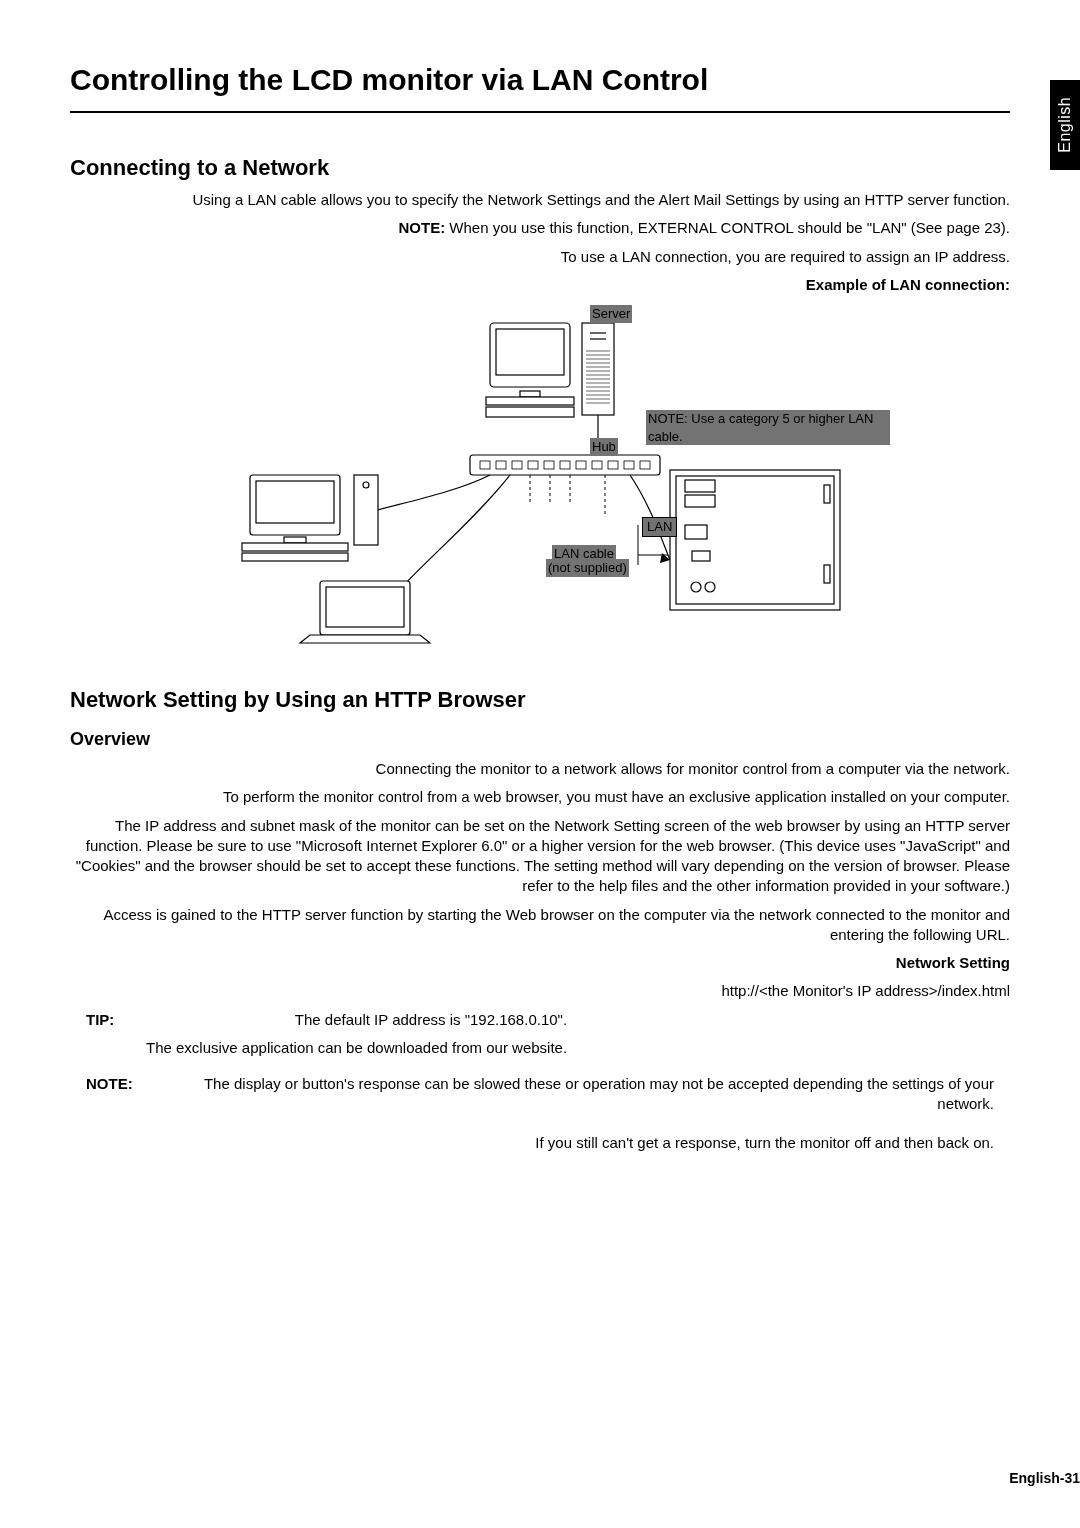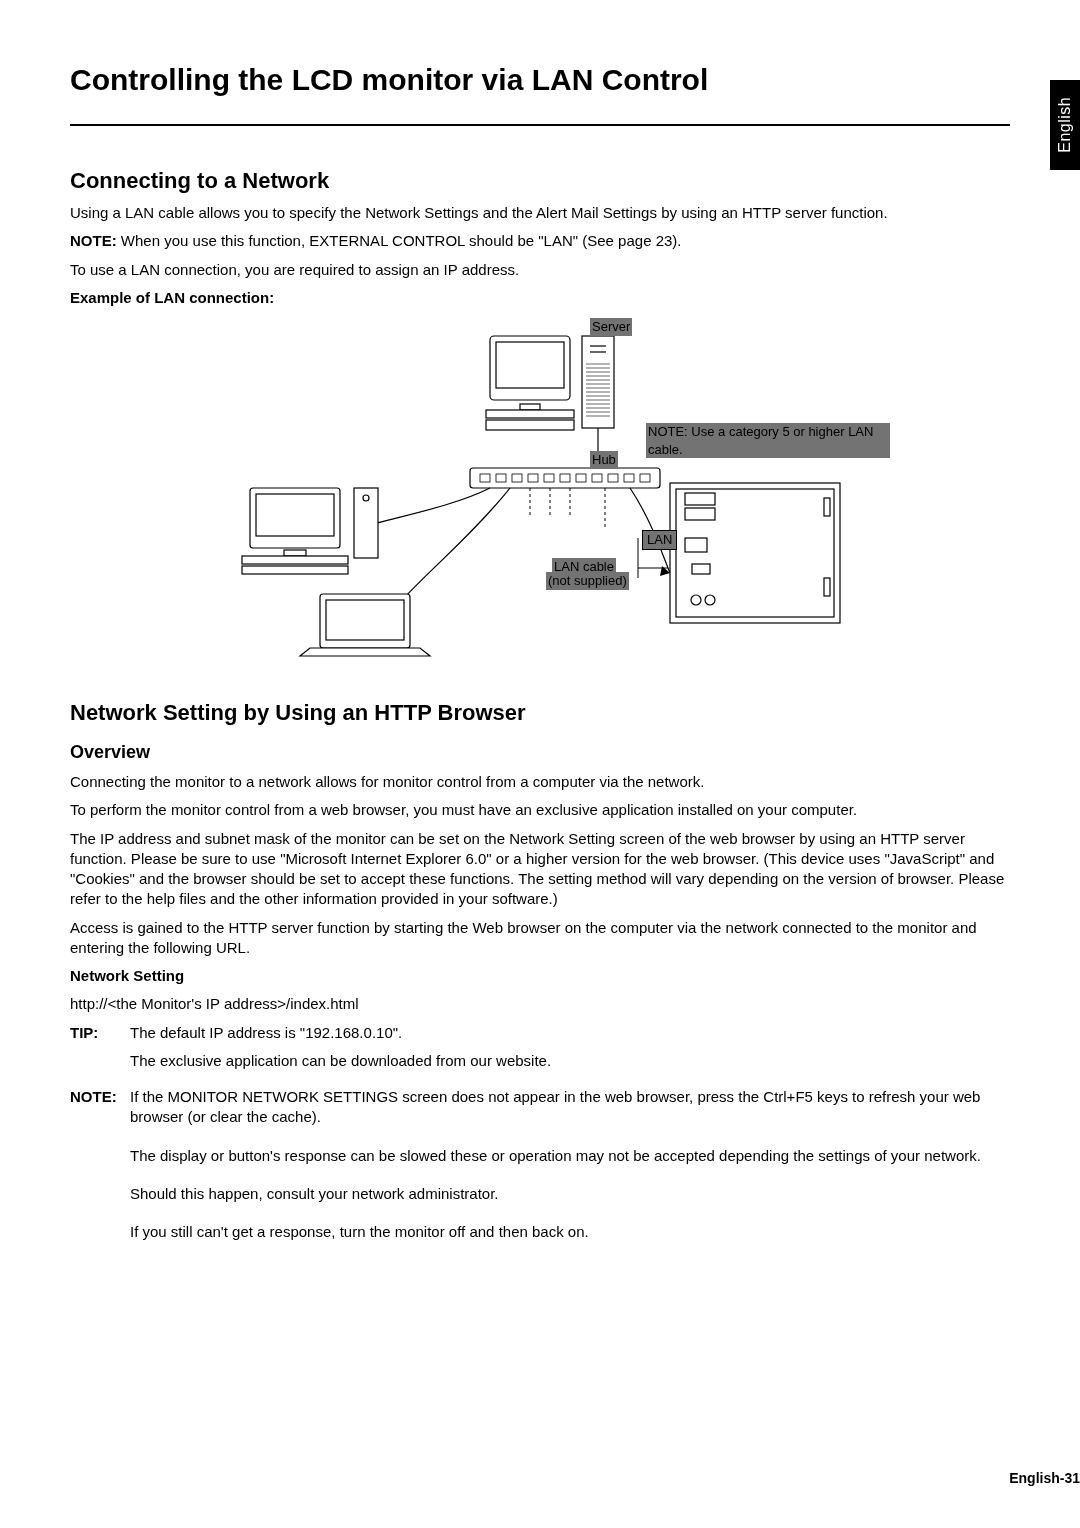--- a/index.html
+++ b/index.html
@@ -29,54 +29,54 @@
   }
   .side-tab span {
     transform: rotate(-90deg);
     font-size: 16px;
     letter-spacing: 0.5px;
   }
   h1 {
     font-size: 30px;
     font-weight: bold;
     margin: 0 0 6px 0;
-    padding-bottom: 23px;
+    padding-bottom: 10px;
     border-bottom: 2px solid #000;
   }
   h2 {
     font-size: 22px;
     font-weight: bold;
     margin: 40px 0 8px 0;
   }
   h3 {
     font-size: 18px;
     font-weight: bold;
     margin: 12px 0 6px 0;
   }
-  p { margin: 8px 0; }
+  p { margin: 8px 0; text-align: right; }
   .bold-label { font-weight: bold; }
   .diagram-wrap {
     width: 700px;
     margin: 10px auto 0 auto;
     position: relative;
   }
   .diagram {
     width: 100%;
     height: 340px;
     position: relative;
   }
   .dia-label {
     position: absolute;
     font-size: 13px;
     background: #737373;
     padding: 0 2px;
   }
   .tip-block, .note-block {
     display: flex;
-    margin: 8px 0;
+    margin: 8px 16px;
   }
   .tip-block .lbl, .note-block .lbl {
     font-weight: bold;
     flex: 0 0 60px;
   }
   .note-block .body p:first-child,
   .tip-block .body p:first-child { margin-top: 0; }
   .note-block .body p { margin: 0 0 18px 0; }
   .footer {
     position: absolute;
@@ -237,20 +237,18 @@
   <div class="lbl">TIP:</div>
   <div class="body">
     <p>The default IP address is "192.168.0.10".</p>
     <p style="margin-top:0">The exclusive application can be downloaded from our website.</p>
   </div>
 </div>
 
 <div class="note-block">
   <div class="lbl">NOTE:</div>
   <div class="body">
-    <p>If the MONITOR NETWORK SETTINGS screen does not appear in the web browser, press the Ctrl+F5 keys to refresh your web browser (or clear the cache).</p>
     <p>The display or button's response can be slowed these or operation may not be accepted depending the settings of your network.</p>
-    <p>Should this happen, consult your network administrator.</p>
     <p>If you still can't get a response, turn the monitor off and then back on.</p>
   </div>
 </div>
 
 <div class="footer">English-31</div>
 
 </body></html>

